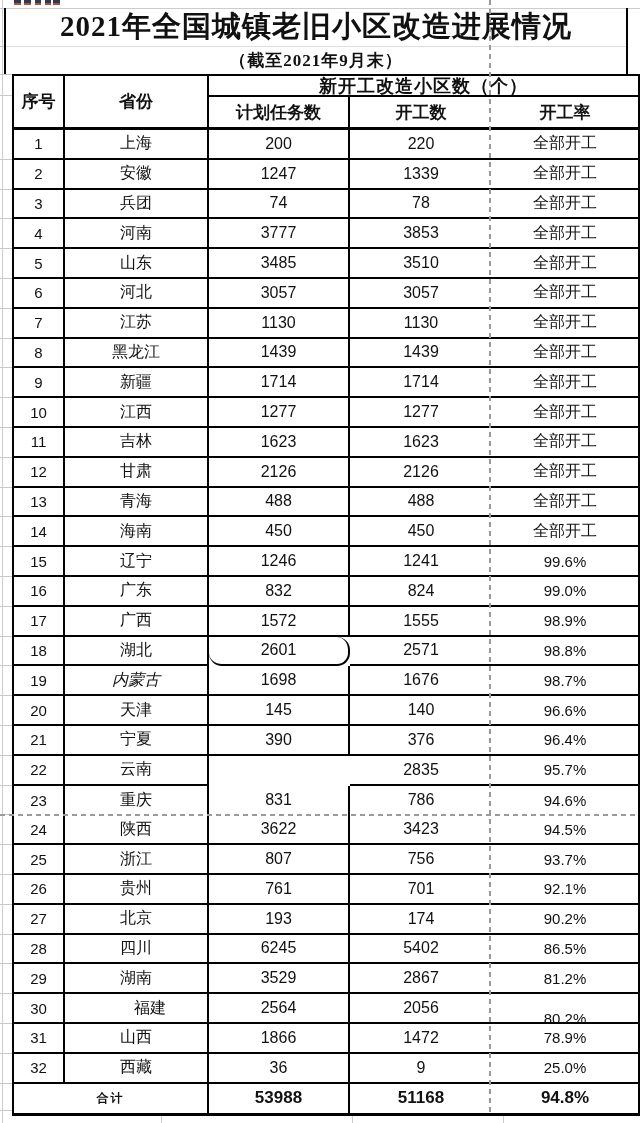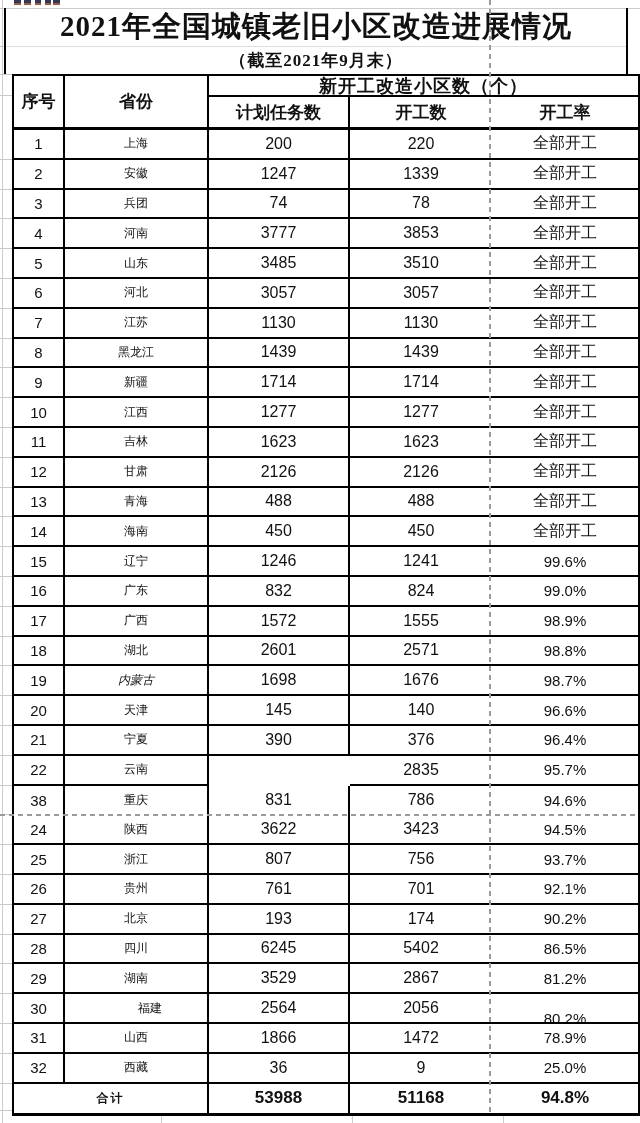--- a/index.html
+++ b/index.html
@@ -46,21 +46,21 @@
     display:flex; align-items:center; justify-content:center;
     border-right:2px solid #000; border-bottom:2px solid #000;
     overflow:hidden; white-space:nowrap;
   }
   .no-r { border-right:none; }
   .no-b { border-bottom:none; }
   .hdr { font-weight:700; font-size:17px; }
   .hdr-group { font-weight:700; font-size:18px; letter-spacing:1px; }
   .hdr-thick { border-bottom-width:3px; }
   .num { font-size:16px; }
-  .prov { font-size:12px; }
+  .prov { font-size:16px; }
   .rate-cjk { font-size:16px; }
   .rate-num { font-size:15px; }
   .idx { font-size:15px; }
   .total-label { font-weight:700; font-size:12px; letter-spacing:2px; }
   .total-num { font-weight:700; font-size:17px; }
 
   
   .pb-v {
     position:absolute; left:489px; top:0; width:2px; height:1112px;
     background:repeating-linear-gradient(to bottom,#9a9a9a 0 5px,transparent 5px 9px);
@@ -236,21 +236,21 @@
       <div class="cell num" style="grid-area: 18 / 3;">832</div>
       <div class="cell num no-r" style="grid-area: 18 / 4;">824</div>
       <div class="cell rate-num no-r" style="grid-area: 18 / 5;">99.0%</div>
       <div class="cell idx" style="grid-area: 19 / 1;">17</div>
       <div class="cell prov cjk" style="grid-area: 19 / 2;">广西</div>
       <div class="cell num" style="grid-area: 19 / 3;">1572</div>
       <div class="cell num no-r" style="grid-area: 19 / 4;">1555</div>
       <div class="cell rate-num no-r" style="grid-area: 19 / 5;">98.9%</div>
       <div class="cell idx" style="grid-area: 20 / 1;">18</div>
       <div class="cell prov cjk" style="grid-area: 20 / 2;">湖北</div>
-      <div class="cell num" style="grid-area: 20 / 3;">2601</div>
+      <div class="cell num" style="grid-area: 20 / 3; border-radius: 13px;">2601</div>
       <div class="cell num no-r" style="grid-area: 20 / 4;">2571</div>
       <div class="cell rate-num no-r" style="grid-area: 20 / 5;">98.8%</div>
       <div class="cell idx" style="grid-area: 21 / 1;">19</div>
       <div class="cell prov cjk" style="grid-area: 21 / 2; font-style: italic;">内蒙古</div>
       <div class="cell num" style="grid-area: 21 / 3;">1698</div>
       <div class="cell num no-r" style="grid-area: 21 / 4;">1676</div>
       <div class="cell rate-num no-r" style="grid-area: 21 / 5;">98.7%</div>
       <div class="cell idx" style="grid-area: 22 / 1;">20</div>
       <div class="cell prov cjk" style="grid-area: 22 / 2;">天津</div>
       <div class="cell num" style="grid-area: 22 / 3;">145</div>
@@ -258,21 +258,21 @@
       <div class="cell rate-num no-r" style="grid-area: 22 / 5;">96.6%</div>
       <div class="cell idx" style="grid-area: 23 / 1;">21</div>
       <div class="cell prov cjk" style="grid-area: 23 / 2;">宁夏</div>
       <div class="cell num" style="grid-area: 23 / 3;">390</div>
       <div class="cell num no-r" style="grid-area: 23 / 4;">376</div>
       <div class="cell rate-num no-r" style="grid-area: 23 / 5;">96.4%</div>
       <div class="cell idx" style="grid-area: 24 / 1;">22</div>
       <div class="cell prov cjk" style="grid-area: 24 / 2;">云南</div>
       <div class="cell num no-r" style="grid-area: 24 / 4;">2835</div>
       <div class="cell rate-num no-r" style="grid-area: 24 / 5;">95.7%</div>
-      <div class="cell idx no-b" style="grid-area: 25 / 1;">38</div>
+      <div class="cell idx no-b" style="grid-area: 25 / 1;">23</div>
       <div class="cell prov cjk no-b" style="grid-area: 25 / 2;">重庆</div>
       <div class="cell num no-b" style="grid-area: 25 / 3;">831</div>
       <div class="cell num no-r no-b" style="grid-area: 25 / 4;">786</div>
       <div class="cell rate-num no-r no-b" style="grid-area: 25 / 5;">94.6%</div>
       <div class="cell idx" style="grid-area: 26 / 1;">24</div>
       <div class="cell prov cjk" style="grid-area: 26 / 2;">陕西</div>
       <div class="cell num" style="grid-area: 26 / 3;">3622</div>
       <div class="cell num no-r" style="grid-area: 26 / 4;">3423</div>
       <div class="cell rate-num no-r" style="grid-area: 26 / 5;">94.5%</div>
       <div class="cell idx" style="grid-area: 27 / 1;">25</div>

